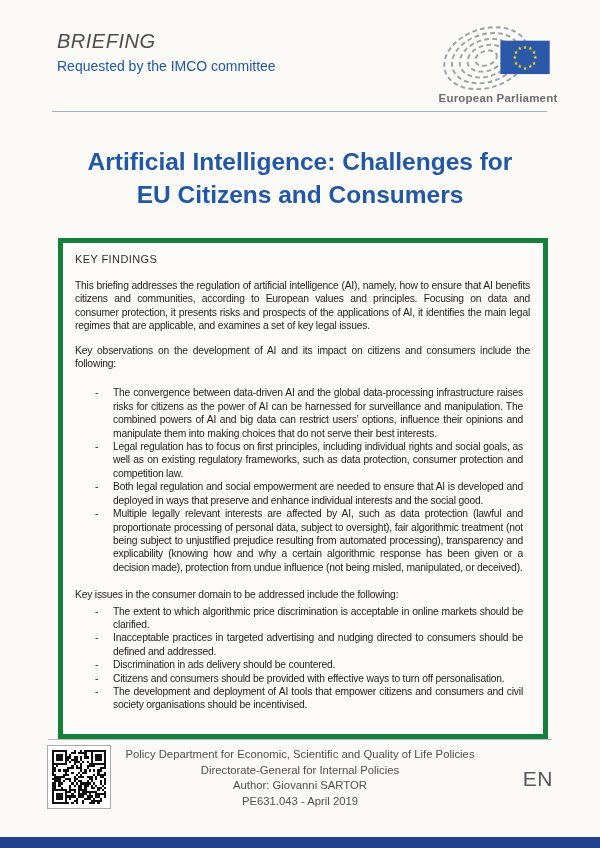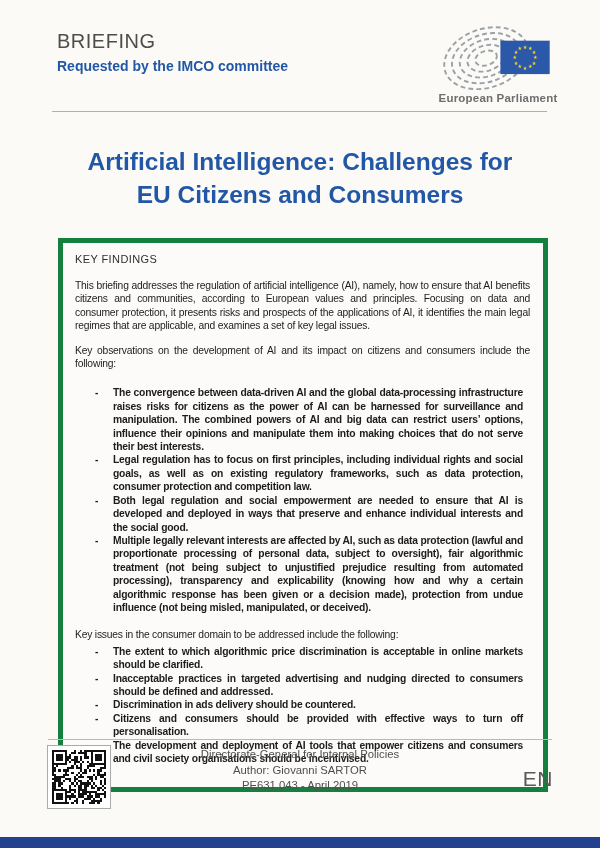--- a/index.html
+++ b/index.html
@@ -11,25 +11,25 @@
   }
   html,body{margin:0;padding:0;}
   body{
     width:600px;height:848px;position:relative;overflow:hidden;
     background:#fbfaf7;color:var(--body-ink);
     font-family:"Liberation Sans", sans-serif;
   }
   
   .kicker{
     position:absolute;left:57px;top:30px;
-    font-size:20px;letter-spacing:.5px;color:#4d4d4d;
+    font-size:20px;letter-spacing:.5px;color:#4d4d4d;font-style:italic;
   }
   .subtitle{
     position:absolute;left:57px;top:58px;
-    font-size:14px;font-weight:bold;color:var(--accent);text-align:right;
+    font-size:14px;font-weight:normal;color:var(--accent);text-align:right;
   }
   .logo{position:absolute;right:28px;top:20px;width:148px;text-align:center;}
   .logo svg{display:block;width:148px;height:70px;}
   .logo-caption{
     margin-top:2px;font-size:11.5px;font-weight:bold;color:#6e6e6e;letter-spacing:.2px;
   }
   .header-rule{
     position:absolute;left:52px;right:53px;top:111px;height:1px;background:#9fb2c6;
   }
   
@@ -47,21 +47,21 @@
   .kf-heading{
     margin:0 0 14px 0;font-size:11px;font-weight:normal;
     letter-spacing:.4px;color:#2f2f2f;
   }
   .kf-box p{
     margin:0 0 11px 0;font-size:10.3px;line-height:13.4px;
     letter-spacing:-.2px;text-align:justify;
   }
   .kf-box p.lead{margin-bottom:16px;}
   .kf-box p.lead2{margin-top:14px;margin-bottom:3px;}
-  ul.dash{list-style:none;margin:0 7px 10px 0;padding:0;font-weight:bold;}
+  ul.dash{list-style:none;margin:0 7px 10px 0;padding:0;}
   ul.dash li{
     position:relative;padding-left:38px;margin:0;
     font-size:10.3px;line-height:13.4px;letter-spacing:-.2px;text-align:justify;
   }
   ul.dash li::before{content:"-";position:absolute;left:20px;}
   
   .footer-rule{
     position:absolute;left:48px;right:48px;top:739px;height:1px;background:#b8b8b8;
   }
   .qr{
@@ -477,20 +477,21 @@
       <rect x="14" y="24" width="1" height="1" fill="#111"></rect>
       <rect x="17" y="24" width="1" height="1" fill="#111"></rect>
       <rect x="18" y="24" width="1" height="1" fill="#111"></rect>
       <rect x="19" y="24" width="1" height="1" fill="#111"></rect>
       <rect x="21" y="24" width="1" height="1" fill="#111"></rect>
     </svg>
 </div>
 
 <div class="footer-lines">
 
+<div>Policy Department for Economic, Scientific and Quality of Life Policies</div>
     <div>Directorate-General for Internal Policies</div>
     <div>Author: Giovanni SARTOR</div>
     <div>PE631.043 - April 2019</div>
   </div>
 
 <div class="lang-code">EN</div>
 
 <div class="bottom-bar"></div>
 
 </body></html>

